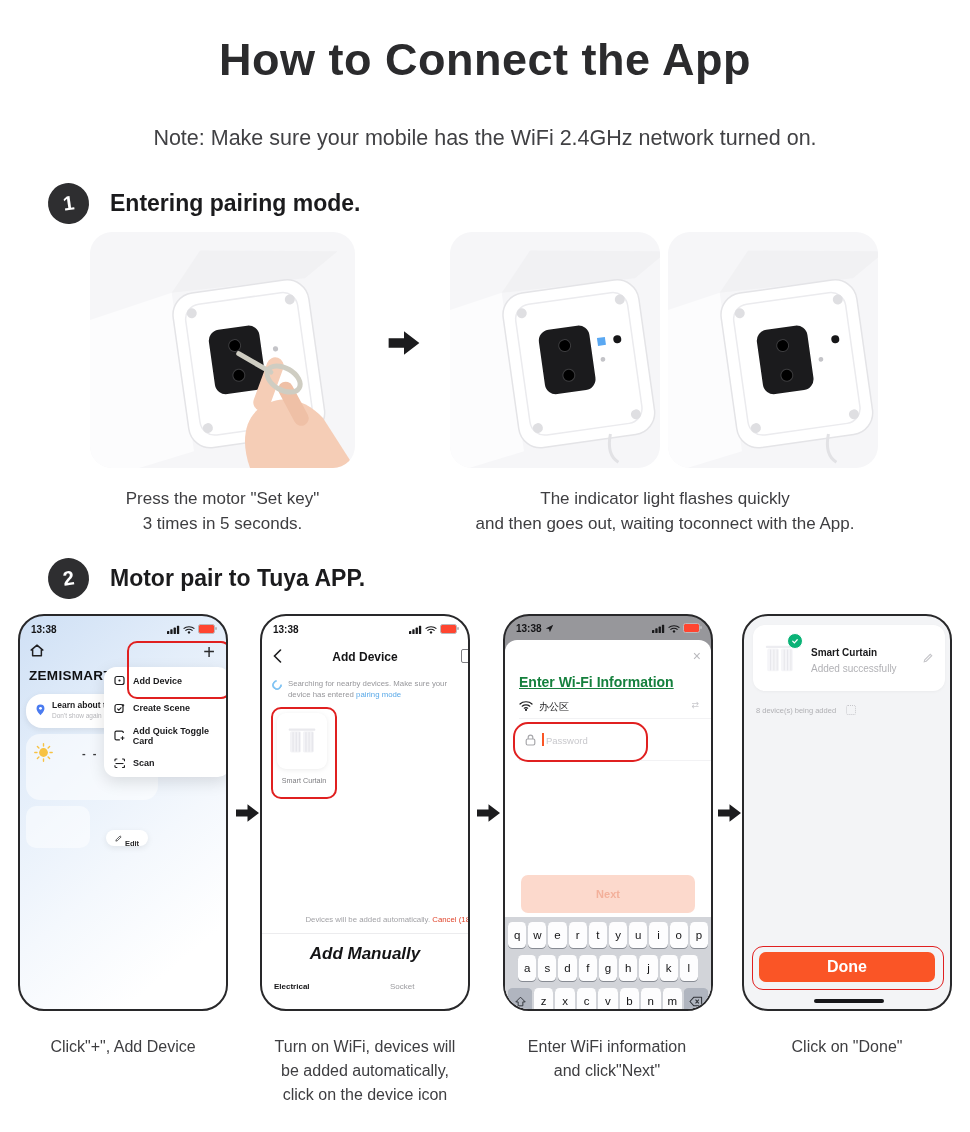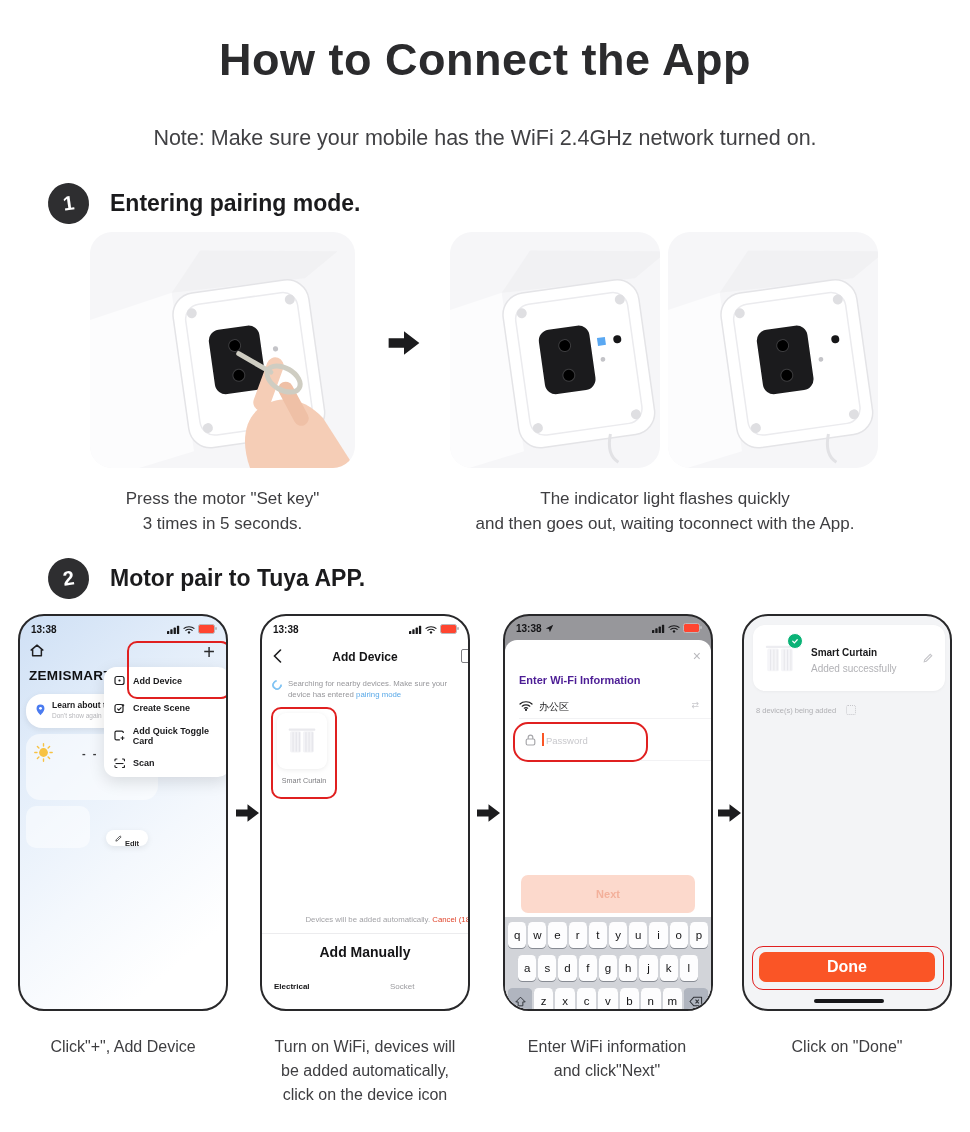--- a/index.html
+++ b/index.html
@@ -277,21 +277,21 @@
         </svg>
       </div>
       <div class="a" style="left:0;top:67px;width:100%;text-align:center;font-size:7.2px;color:#7d7d81;">Smart Curtain</div>
     </div>
 
     <div class="a" style="left:0;top:299px;width:100%;text-align:center;font-size:7.8px;color:#a2a2a6;padding-left:24px;">
       <span>Devices will be added automatically.</span>
       <span style="color:#e0452c;">Cancel (18)</span>
     </div>
     <div class="divider" style="left:0;right:0;top:317px;"></div>
-    <div class="a" style="left:0;top:328px;width:100%;text-align:center;font-size:14px;font-weight:700;color:#141416;">Add Manually</div>
+    <div class="a" style="left:0;top:328px;width:100%;text-align:center;font-size:17px;font-weight:700;color:#141416;font-style:italic;">Add Manually</div>
     <div class="a" style="left:12px;top:366px;font-size:8px;font-weight:700;color:#141416;">Electrical</div>
     <div class="a" style="left:128px;top:366px;font-size:8px;color:#9b9b9f;">Socket</div>
   </div>
 
   <div class="phone" style="left:503px;background:#97979b;">
     <div class="sb" style="top:4px;">
       <span class="sb-time">
         <span>13:38</span>
         <svg width="9" height="9" viewBox="0 0 12 12">
             <path d="M1 6 L11 1 6.5 11 5.3 6.8 Z" fill="#1a1a1c"></path>
@@ -306,21 +306,21 @@
           </svg>
         <svg width="12" height="9">
             <path d="M1 3.4 C3.3 1.2 8.7 1.2 11 3.4 M2.8 5.3 C4.5 3.8 7.5 3.8 9.2 5.3" stroke="#19191b" stroke-width="1.1" fill="none" stroke-linecap="round"></path>
             <circle cx="6" cy="7.4" r="1.2" fill="#19191b"></circle>
           </svg>
         <span class="batt"></span>
       </span>
     </div>
     <div class="a" style="left:0;top:24px;right:0;bottom:0;background:#fff;border-radius:12px 12px 0 0;">
       <div class="a" style="right:10px;top:8px;font-size:14px;color:#b9b9bd;">×</div>
-      <div class="a" style="left:14px;top:34px;font-size:11px;font-weight:700;color:#4c1d95;">Enter Wi-Fi Information</div>
+      <div class="a" style="left:14px;top:34px;font-size:14px;font-weight:700;color:#15803d;text-decoration:underline;">Enter Wi-Fi Information</div>
 
       <svg class="a" style="left:14px;top:60px;" width="14" height="11" viewBox="0 0 14 11">
           <path d="M1 4 C4 1 10 1 13 4 M3.2 6.2 C5.3 4.4 8.7 4.4 10.8 6.2 M5.3 8.2 C6.3 7.4 7.7 7.4 8.7 8.2" stroke="#1c1c1e" stroke-width="1.2" fill="none" stroke-linecap="round"></path>
           <circle cx="7" cy="9.9" r="1.1" fill="#1c1c1e"></circle>
         </svg>
       <div class="a" style="left:34px;top:60px;font-size:10px;color:#1c1c1e;">办公区</div>
       <div class="a" style="right:12px;top:60px;font-size:9px;color:#c9c9cd;">⇄</div>
       <div class="divider" style="left:14px;right:0;top:78px;background:#f2f2f4;"></div>
 
       <div class="redbox" style="left:8px;top:82px;width:131px;height:36px;border-radius:15px;"></div>

